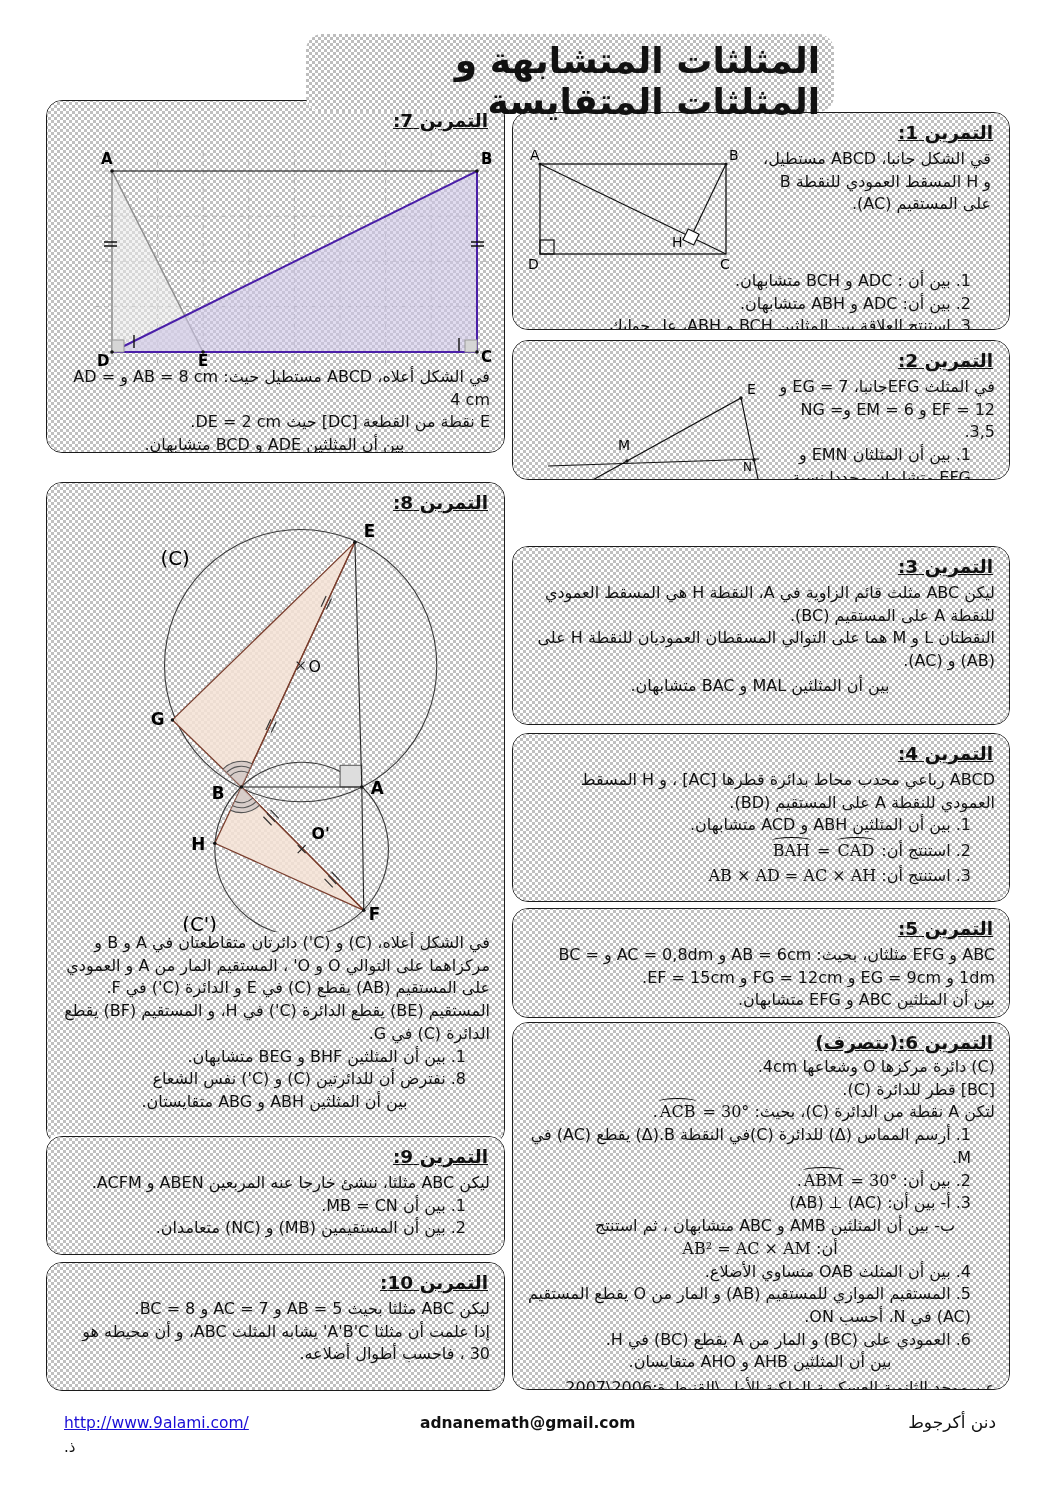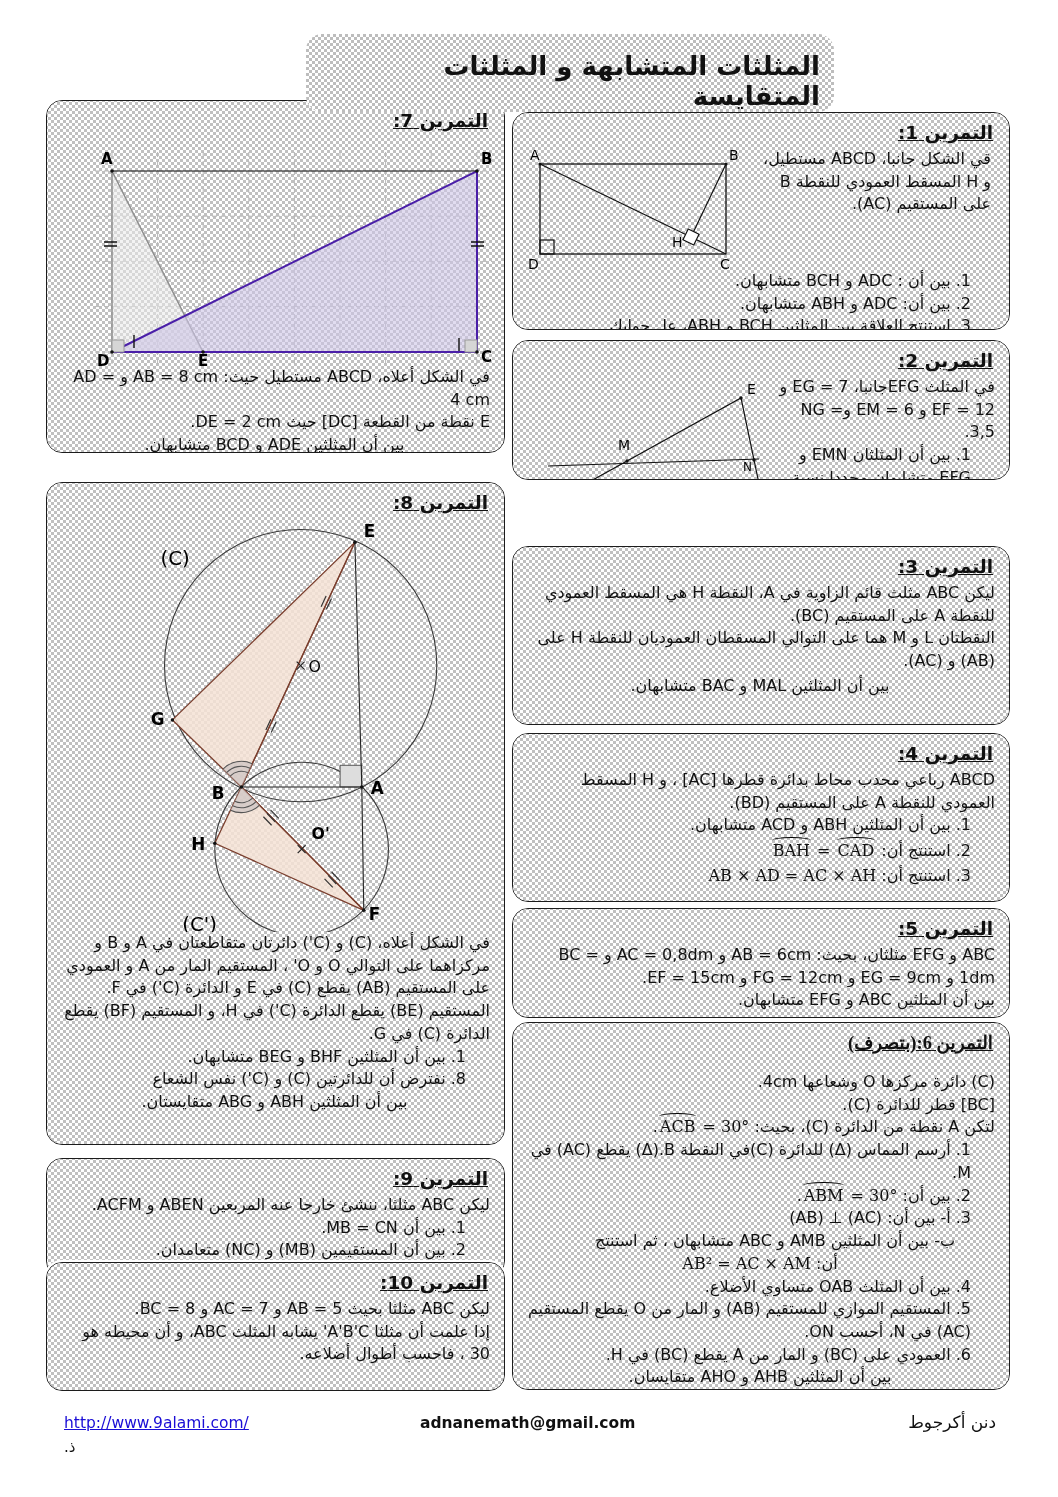--- a/index.html
+++ b/index.html
@@ -20,21 +20,21 @@
   .title-box{
     position:absolute;left:318px;top:46px;width:500px;height:50px;background:#fff;
     border:2px solid #111;border-radius:12px;display:flex;align-items:center;justify-content:center;
     z-index:1;
   }
   .title-box::before{
     content:"";position:absolute;inset:-14px;z-index:-1;border-radius:16px;
     background:conic-gradient(#bdbdbd 90deg,#ffffff 90deg 180deg,#bdbdbd 180deg 270deg,#ffffff 270deg);
     background-size:6px 6px;
   }
-  .page-title{font-size:26px;font-weight:bold;direction:rtl;margin-top:16px;}
+  .page-title{font-size:36px;font-weight:bold;direction:rtl;margin-top:16px;}
   .ex-title{
     direction:rtl;text-align:right;font-weight:bold;font-size:18.5px;
     text-decoration:underline;line-height:1.3;margin:2px 2px 3px 0;
   }
   .ar{direction:rtl;text-align:right;font-size:16px;line-height:1.42;}
   .sm{font-size:16px;}
   .li{padding-right:24px;}
   .ctr{text-align:center;}
   .frm{direction:ltr;unicode-bidi:isolate;display:inline-block;}
   .math{font-family:"DejaVu Serif",serif;}
@@ -130,21 +130,21 @@
   </div>
 </div>
 
 <div class="box" style="left:512px;top:908px;width:498px;height:110px;">
   <div class="ex-title">التمرين 5:</div>
   <div class="ar">ABC و EFG مثلثان، بحيث: ⁦AB = 6cm⁩ و ⁦AC = 0,8dm⁩ و ⁦BC = 1dm⁩ و ⁦EG = 9cm⁩ و ⁦FG = 12cm⁩ و ⁦EF = 15cm⁩.</div>
   <div class="ar">بين أن المثلثين ABC و EFG متشابهان.</div>
 </div>
 
 <div class="box" style="left:512px;top:1022px;width:498px;height:368px;">
-  <div class="ex-title" style="margin-bottom:16px;font-family:Liberation Serif, serif;">التمرين 6:(بتصرف)</div>
+  <div class="ex-title" style="margin-bottom:1px;">التمرين 6:(بتصرف)</div>
   <div class="ar sm">⁦(C)⁩ دائرة مركزها O وشعاعها ⁦4cm⁩.</div>
   <div class="ar sm">⁦[BC]⁩ قطر للدائرة ⁦(C)⁩.</div>
   <div class="ar sm">
     <span>لتكن A نقطة من الدائرة ⁦(C)⁩، بحيث: </span><span class="frm math"><span class="hat">ACB</span><span> = 30°</span></span><span>.</span>
   </div>
   <div class="ar sm li">1. أرسم المماس ⁦(Δ)⁩ للدائرة ⁦(C)⁩في النقطة ⁦B⁩.⁦(Δ)⁩ يقطع ⁦(AC)⁩ في M.</div>
   <div class="ar sm li">
     <span>2. بين أن: </span><span class="frm math"><span class="hat">ABM</span><span> = 30°</span></span><span>.</span>
   </div>
   <div class="ar sm li">
@@ -284,21 +284,21 @@
     <text x="253" y="356" font-size="16" font-weight="bold">O'</text>
     <text x="122" y="449" font-size="20">(C')</text>
   </svg>
   <div class="ar sm">في الشكل أعلاه، ⁦(C)⁩ و ⁦('C)⁩ دائرتان متقاطعتان في A و B و مركزاهما على التوالي O و ⁦'O⁩ ، المستقيم المار من A و العمودي على المستقيم ⁦(AB)⁩ يقطع ⁦(C)⁩ في E و الدائرة ⁦('C)⁩ في F.</div>
   <div class="ar sm">المستقيم ⁦(BE)⁩ يقطع الدائرة ⁦('C)⁩ في H، و المستقيم ⁦(BF)⁩ يقطع الدائرة ⁦(C)⁩ في G.</div>
   <div class="ar sm li">1. بين أن المثلثين BHF و BEG متشابهان.</div>
   <div class="ar sm li">8. نفترض أن للدائرتين ⁦(C)⁩ و ⁦('C)⁩ نفس الشعاع</div>
   <div class="ar sm ctr">بين أن المثلثين ABH و ABG متقايستان.</div>
 </div>
 
-<div class="box" style="left:46px;top:1136px;width:459px;height:119px;margin-top:22px;">
+<div class="box" style="left:46px;top:1136px;width:459px;height:119px;">
   <div class="ex-title">التمرين 9:</div>
   <div class="ar">ليكن ABC مثلثا، ننشئ خارجا عنه المربعين ABEN و ACFM.</div>
   <div class="ar li">1. بين أن ⁦MB = CN⁩.</div>
   <div class="ar li">2. بين أن المستقيمين ⁦(MB)⁩ و ⁦(NC)⁩ متعامدان.</div>
 </div>
 
 <div class="box" style="left:46px;top:1262px;width:459px;height:129px;">
   <div class="ex-title">التمرين 10:</div>
   <div class="ar">ليكن ABC مثلثا بحيث ⁦AB = 5⁩ و ⁦AC = 7⁩ و ⁦BC = 8⁩.</div>
   <div class="ar" style="padding-left:10px;">إذا علمت أن مثلثا ⁦'A'B'C⁩ يشابه المثلث ABC، و أن محيطه هو 30 ، فاحسب أطوال أضلاعه.</div>

